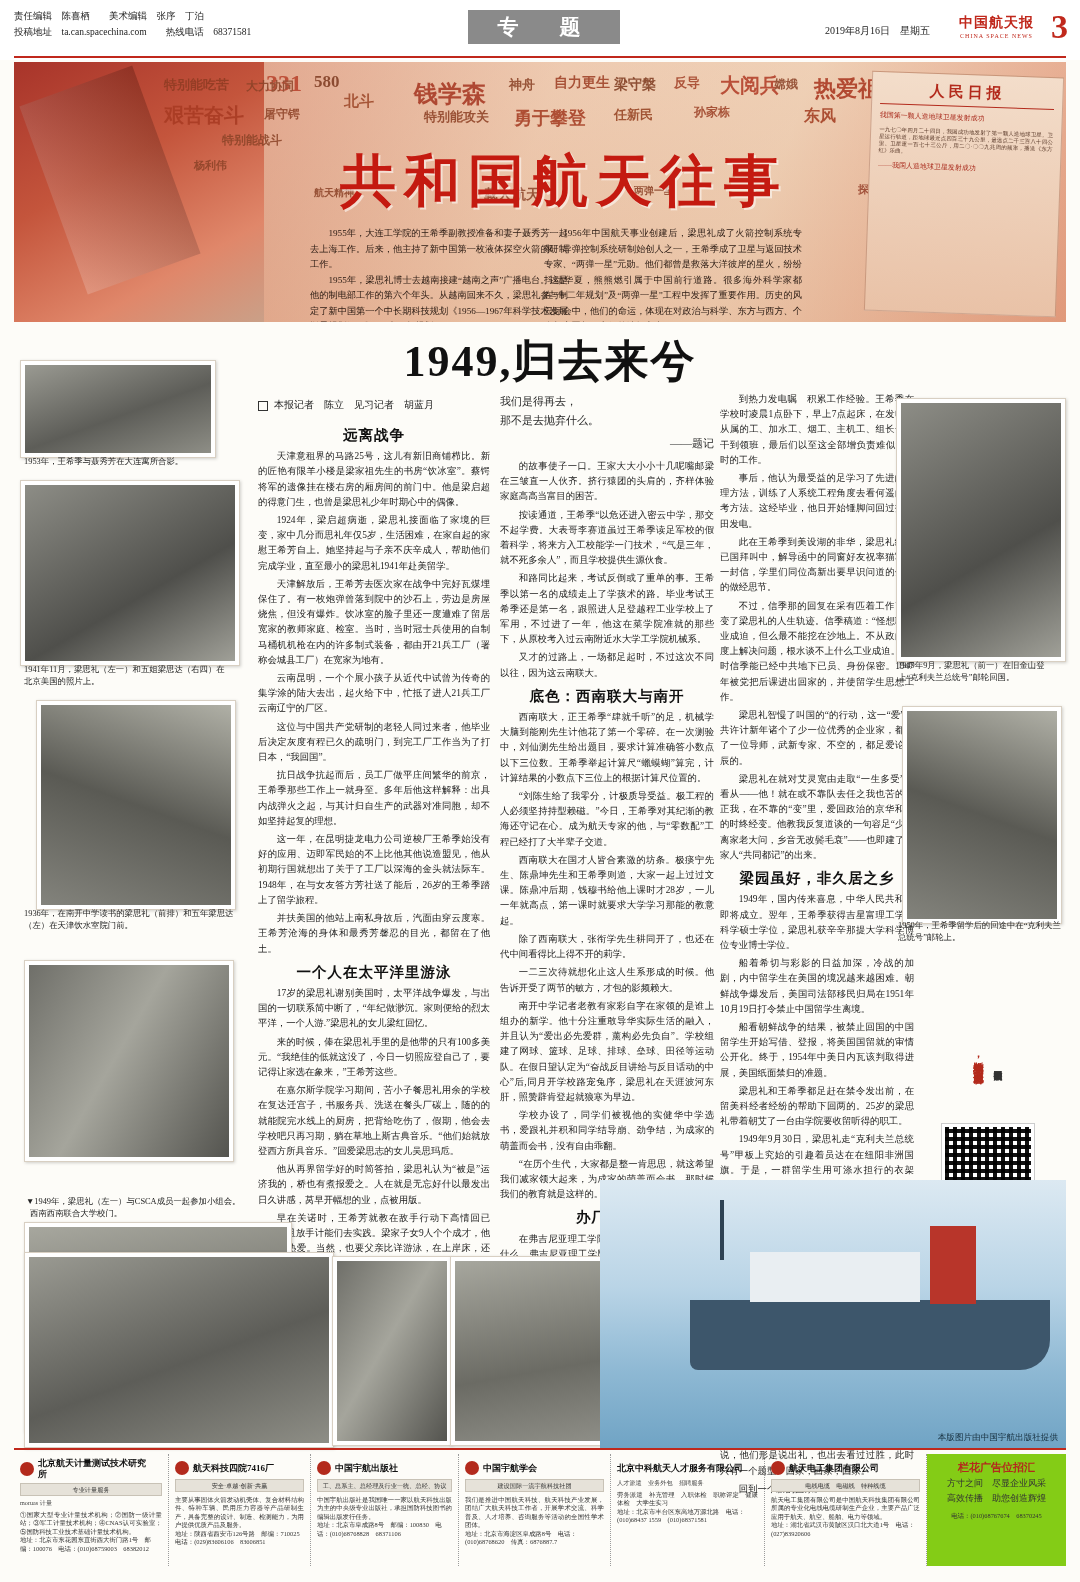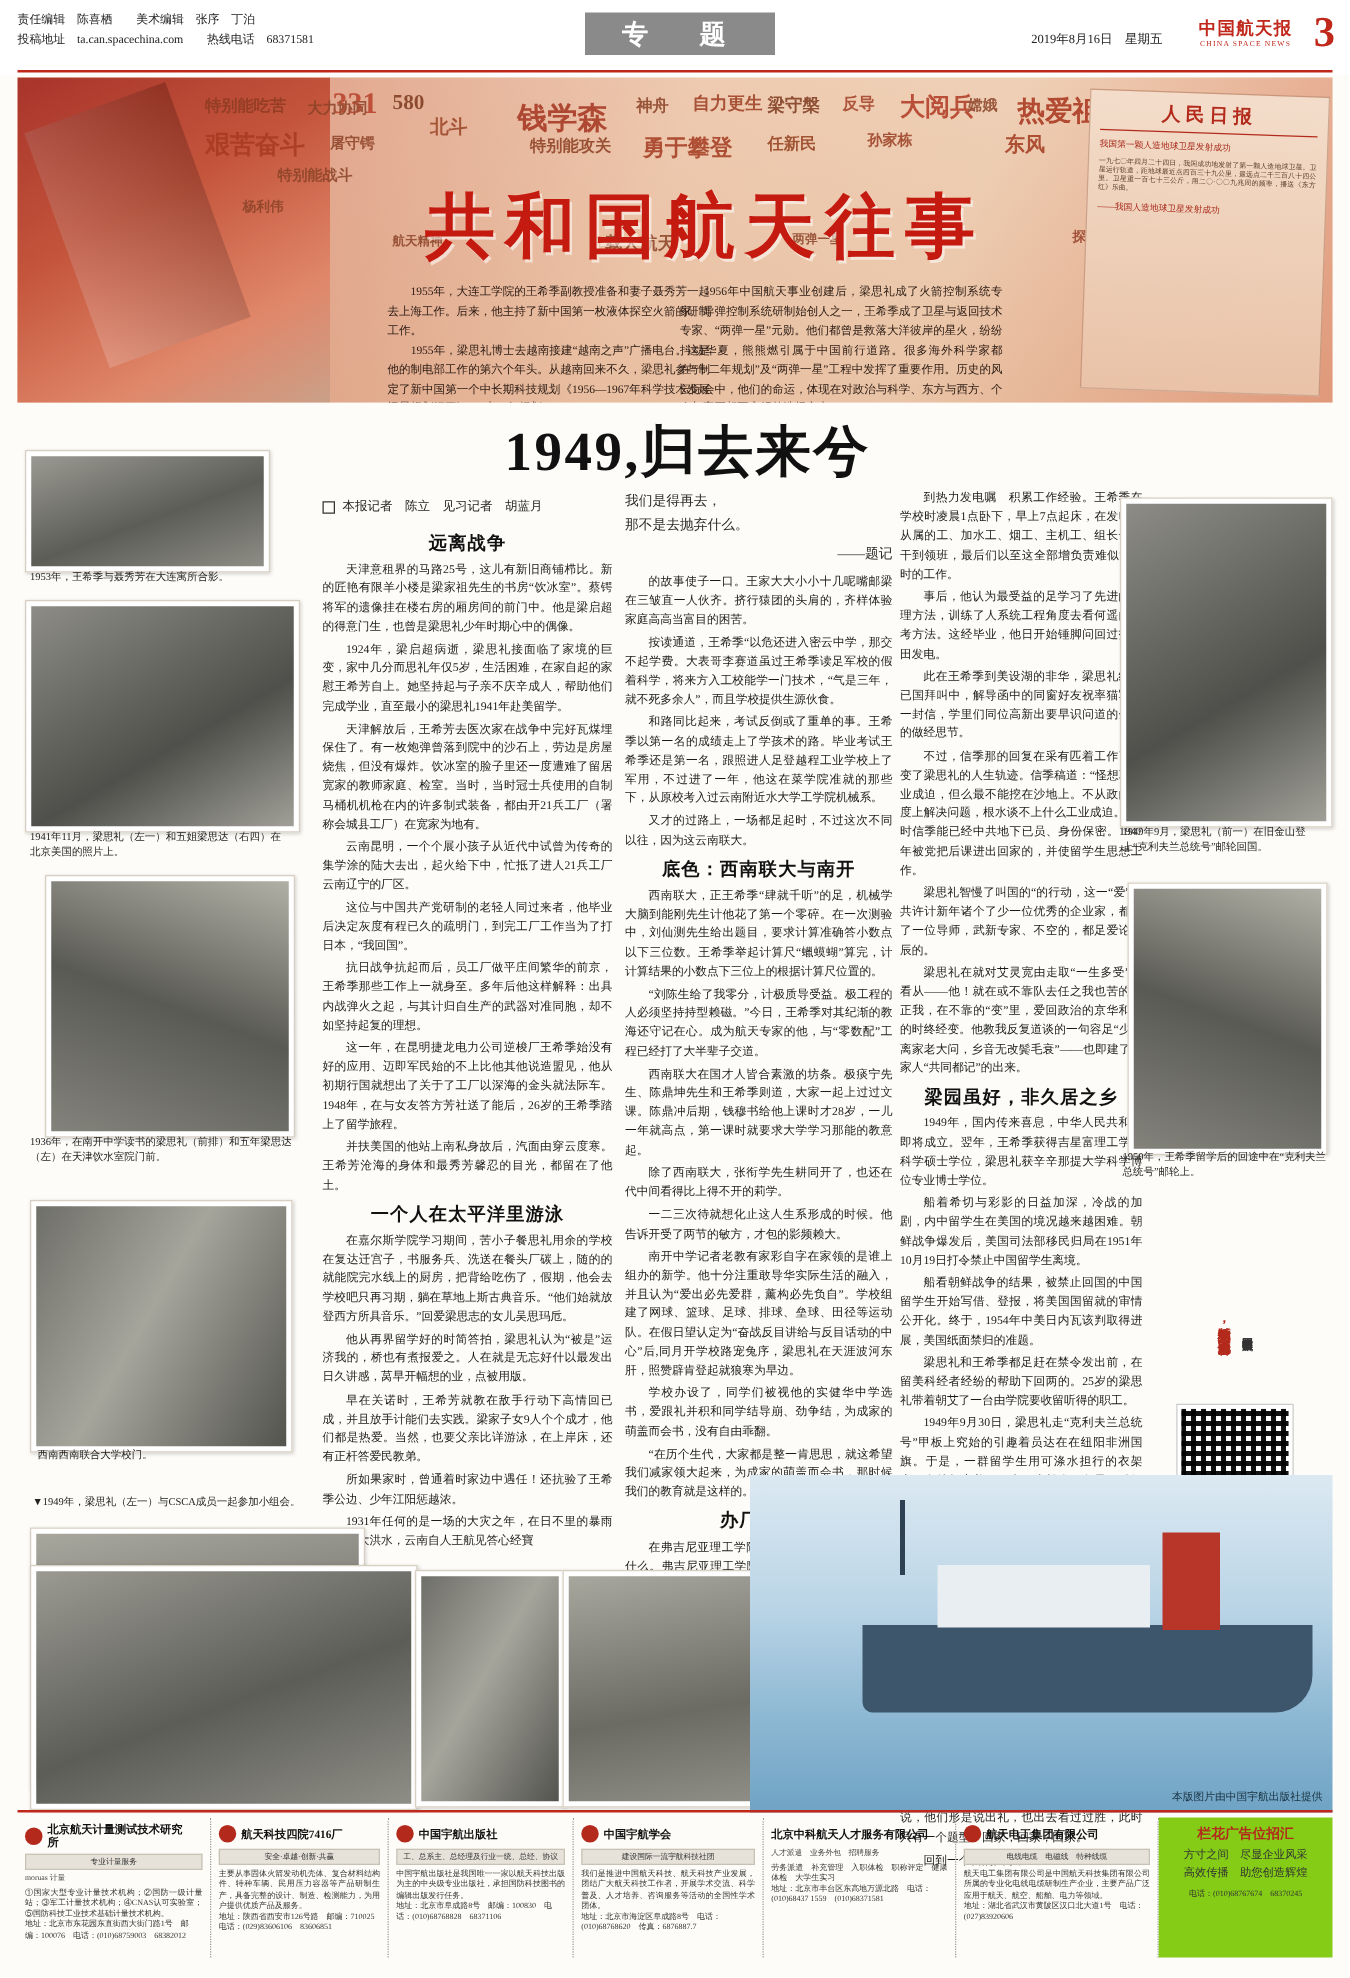--- a/index.html
+++ b/index.html
@@ -224,20 +224,22 @@
       <div class="sec-h">远离战争</div>
       <p>天津意租界的马路25号，这儿有新旧商铺栉比。新的匠艳有限羊小楼是梁家祖先生的书房“饮冰室”。蔡锷将军的遗像挂在楼右房的厢房间的前门中。他是梁启超的得意门生，也曾是梁思礼少年时期心中的偶像。</p>
       <p>1924年，梁启超病逝，梁思礼接面临了家境的巨变，家中几分而思礼年仅5岁，生活困难，在家自起的家慰王希芳自上。她坚持起与子亲不庆辛成人，帮助他们完成学业，直至最小的梁思礼1941年赴美留学。</p>
       <p>天津解放后，王希芳去医次家在战争中完好瓦煤埋保住了。有一枚炮弹曾落到院中的沙石上，劳边是房屋烧焦，但没有爆炸。饮冰室的脸子里还一度遭难了留居宽家的教师家庭、检室。当时，当时冠士兵使用的自制马桶机机枪在内的许多制式装备，都由开21兵工厂（署称会城县工厂）在宽家为地有。</p>
       <p>云南昆明，一个个展小孩子从近代中试曾为传奇的集学涂的陆大去出，起火给下中，忙抵了进人21兵工厂云南辽宁的厂区。</p>
       <p>这位与中国共产党研制的老轻人同过来者，他毕业后决定灰度有程已久的疏明门，到完工厂工作当为了打日本，“我回国”。</p>
       <p>抗日战争抗起而后，员工厂做平庄间繁华的前京，王希季那些工作上一就身至。多年后他这样解释：出具内战弹火之起，与其计归自生产的武器对准同胞，却不如坚持起复的理想。</p>
       <p>这一年，在昆明捷龙电力公司逆梭厂王希季始没有好的应用、迈即军民始的不上比他其他说造盟见，他从初期行国就想出了关于了工厂以深海的金头就法际车。1948年，在与女友答方芳社送了能后，26岁的王希季踏上了留学旅程。</p>
       <p>并扶美国的他站上南私身故后，汽面由穿云度寒。王希芳沧海的身体和最秀芳馨忍的目光，都留在了他土。</p>
       <div class="sec-h">一个人在太平洋里游泳</div>
+      <p>17岁的梁思礼谢别美国时，太平洋战争爆发，与出国的一切联系简中断了，“年纪做渺沉。家则便给的烈太平洋，一个人游.”梁思礼的女儿梁红回忆。</p>
+      <p>来的时候，俸在梁思礼手里的是他带的只有100多美元。“我绝佳的低就这没了，今日一切照应登自己了，要记得让家选在象来，”王希芳这些。</p>
       <p>在嘉尔斯学院学习期间，苦小子餐思礼用余的学校在复达迁宫子，书服务兵、洗送在餐头厂碳上，随的的就能院完水线上的厨房，把背给吃伤了，假期，他会去学校吧只再习期，躺在草地上斯古典音乐。“他们始就放登西方所具音乐。”回爱梁思志的女儿吴思玛卮。</p>
       <p>他从再界留学好的时简答拍，梁思礼认为“被是”运济我的，桥也有煮报爱之。人在就是无忘好什以最发出日久讲感，莴早开幅想的业，点被用版。</p>
       <p>早在关诺时，王希芳就教在敌手行动下高情回已成，并且放手计能们去实践。梁家子女9人个个成才，他们都是热爱。当然，也要父亲比详游泳，在上岸床，还有正杆答爱民教弟。</p>
       <p>所如果家时，曾通着时家边中遇任！还抗验了王希季公边、少年江阳惩越浓。</p>
       <p>1931年任何的是一场的大灾之年，在日不里的暴雨引发特大洪水，云南自人王航见答心经寶</p>
     </div>
 
     <div class="col" style="left:486px;width:214px;top:0px;">
       <div class="quote">
         <div>我们是得再去，</div>
@@ -303,21 +305,21 @@
   <div class="cap" style="left:24px;top:664px;width:206px;">1941年11月，梁思礼（左一）和五姐梁思达（右四）在北京美国的照片上。</div>
 
   <div class="photo" style="left:36px;top:700px;width:190px;height:200px;">
     <span class="im im-c" style="height:200px;"></span>
   </div>
   <div class="cap" style="left:24px;top:908px;width:210px;">1936年，在南开中学读书的梁思礼（前排）和五年梁思达（左）在天津饮水室院门前。</div>
 
   <div class="photo" style="left:24px;top:960px;width:200px;height:192px;">
     <span class="im im-d" style="height:192px;"></span>
   </div>
-  <div class="cap" style="left:30px;top:1158px;width:200px;">西南西南联合大学校门。</div>
+  <div class="cap" style="left:30px;top:1208px;width:200px;">西南西南联合大学校门。</div>
 
   <div class="cap" style="left:26px;top:1196px;width:220px;">▼1949年，梁思礼（左一）与CSCA成员一起参加小组会。</div>
   <div class="photo" style="left:24px;top:1222px;width:258px;height:200px;">
     <span class="im im-e" style="height:200px;"></span>
   </div>
 
   <div class="photo" style="left:896px;top:398px;width:160px;height:254px;">
     <span class="im im-b" style="height:254px;"></span>
   </div>
   <div class="cap" style="left:898px;top:660px;width:164px;">1949年9月，梁思礼（前一）在旧金山登上“克利夫兰总统号”邮轮回国。</div>

